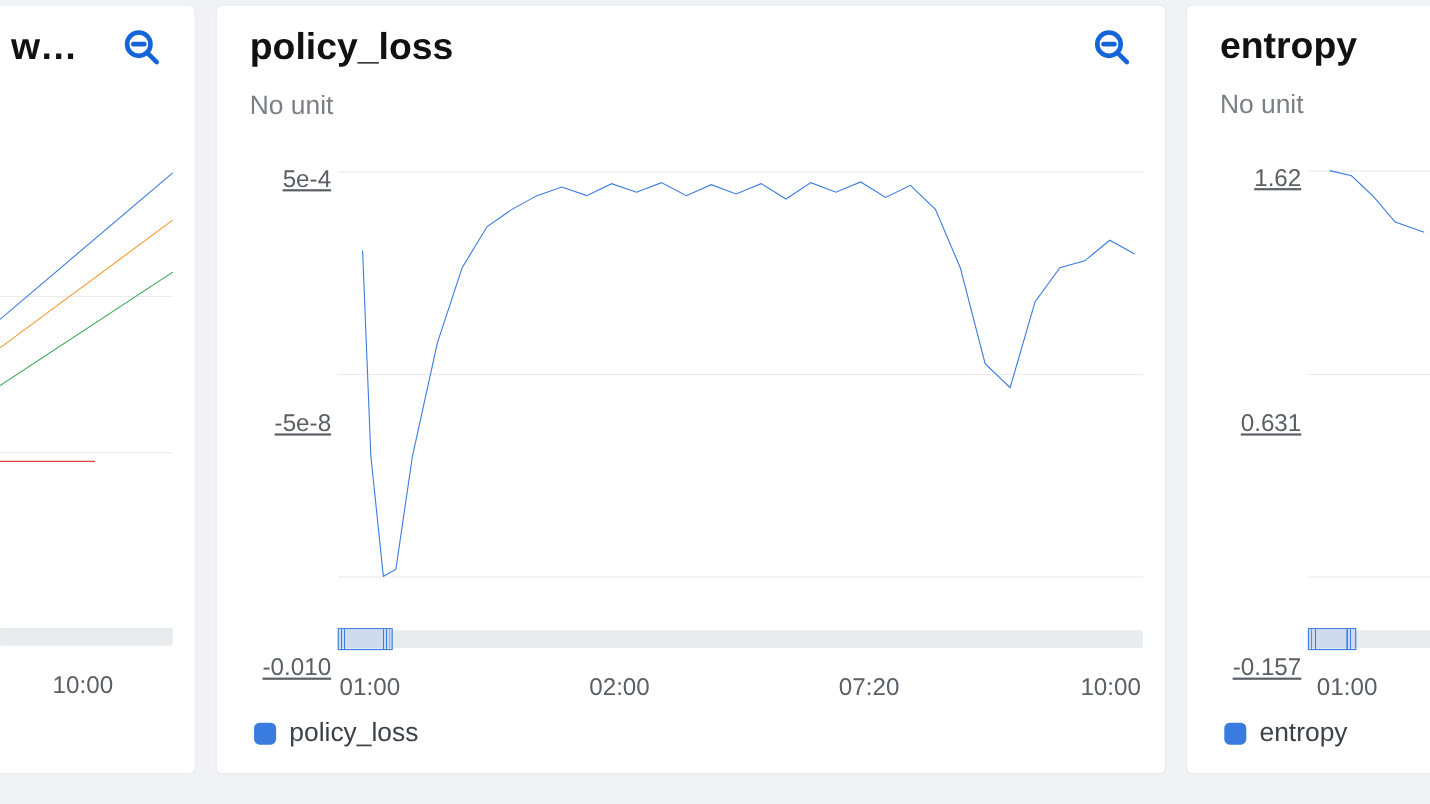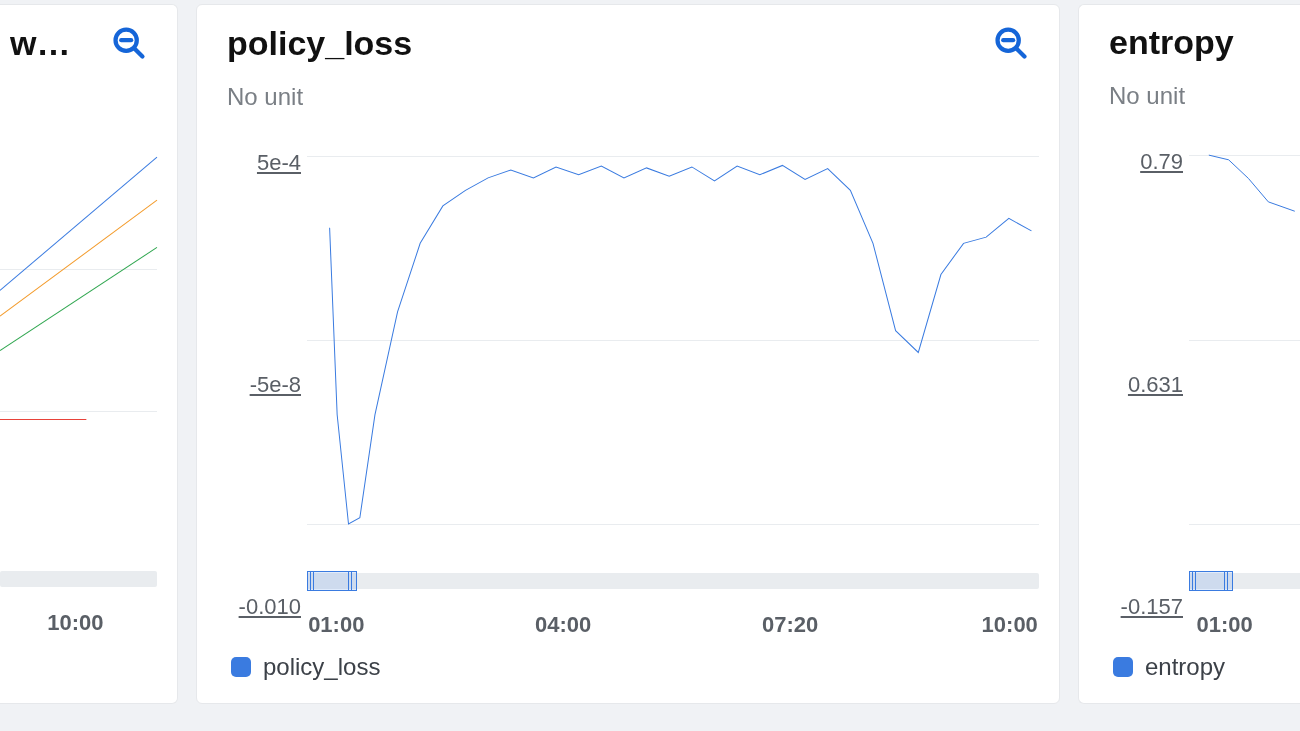--- a/index.html
+++ b/index.html
@@ -86,21 +86,21 @@
     border:1px solid #3a7be0;
   }
   .x-scrub .handle .grip {
     position:absolute; top:0; bottom:0; width:6px;
     background:repeating-linear-gradient(90deg,#3a7be0 0 1px,transparent 1px 3px);
   }
   .x-axis {
     position:absolute; left:100px; right:10px; bottom:0; height:55px;
     font-size:22px; color:#5a5f66;
   }
-  .x-tick { position:absolute; top:18px; transform:translateX(-50%);font-weight:bold;}
+  .x-tick { position:absolute; top:18px; transform:translateX(-50%);}
   .legend {
     display:flex; align-items:center; gap:12px;
     padding:4px 0 22px 34px;
     font-size:24px; color:#3c4148;
   }
   .swatch {
     width:20px; height:20px; border-radius:5px;
     background:#3a7be0;
   }
   
@@ -178,40 +178,40 @@
           </svg>
       </div>
       <div class="x-scrub">
         <div class="handle" style="left:0; width:50px;">
           <div class="grip" style="left:2px;"></div>
           <div class="grip" style="right:2px;"></div>
         </div>
       </div>
       <div class="x-axis">
         <span class="x-tick" style="left:4%">01:00</span>
-        <span class="x-tick" style="left:35%">04:00</span>
+        <span class="x-tick" style="left:35%">02:00</span>
         <span class="x-tick" style="left:66%">07:20</span>
         <span class="x-tick" style="left:96%">10:00</span>
       </div>
     </div>
     <div class="legend">
       <span class="swatch"></span>
       <span>policy_loss</span>
     </div>
   </div>
 
   <div class="card card-right">
     <div class="card-hdr" style="padding-right:0">
       <div class="card-title">entropy</div>
     </div>
     <div class="subtitle">No unit</div>
 
     <div class="plot-wrap">
       <div class="y-axis">
-        <span class="y-tick" style="top:8%">0.79</span>
+        <span class="y-tick" style="top:8%">1.62</span>
         <span class="y-tick" style="top:50%">0.631</span>
         <span class="y-tick" style="top:92%">-0.157</span>
       </div>
       <div class="plot-area">
         <div class="grid-line" style="top:8%"></div>
         <div class="grid-line" style="top:50%"></div>
         <div class="grid-line" style="top:92%"></div>
         <svg class="series" id="svg-right" viewBox="0 0 100 100" preserveAspectRatio="none">
             <polyline points="16.67,8.00 33.33,9.07 50.00,13.33 66.67,18.65 88.89,20.78" fill="none" stroke="#3a7be0" stroke-width="1" vector-effect="non-scaling-stroke"></polyline>
           </svg>

